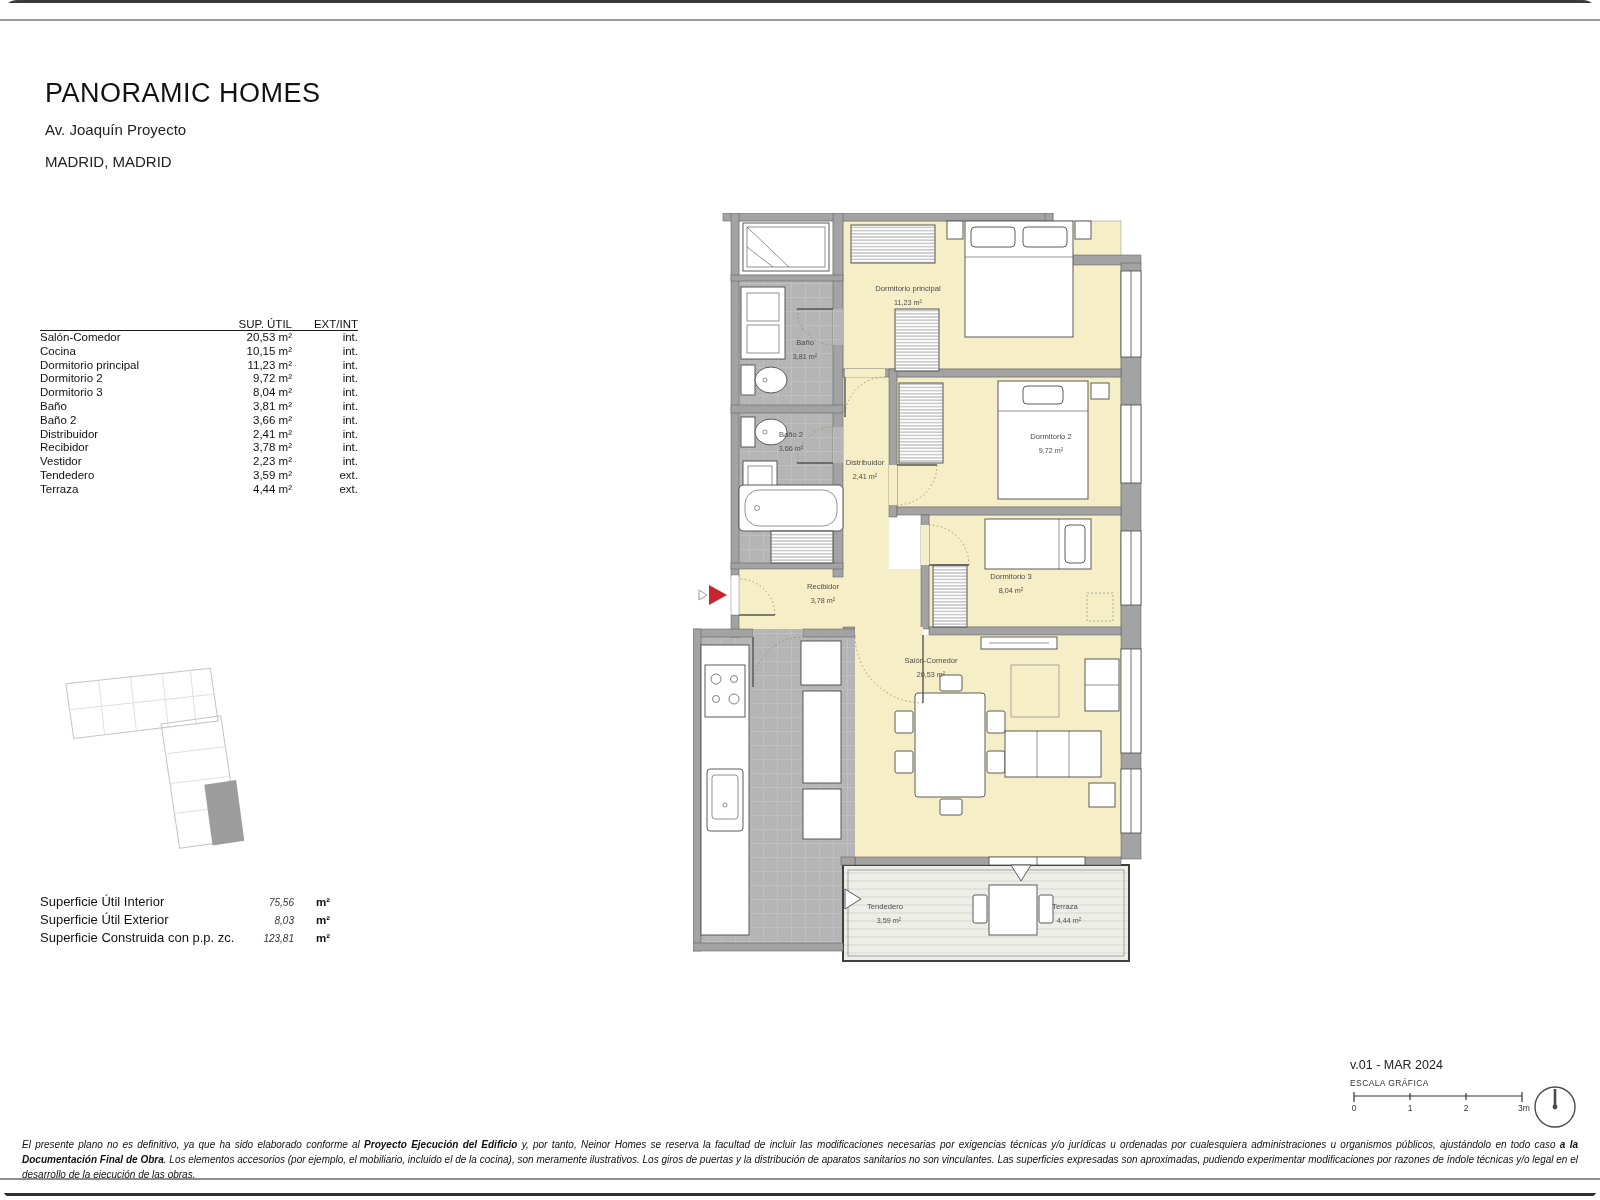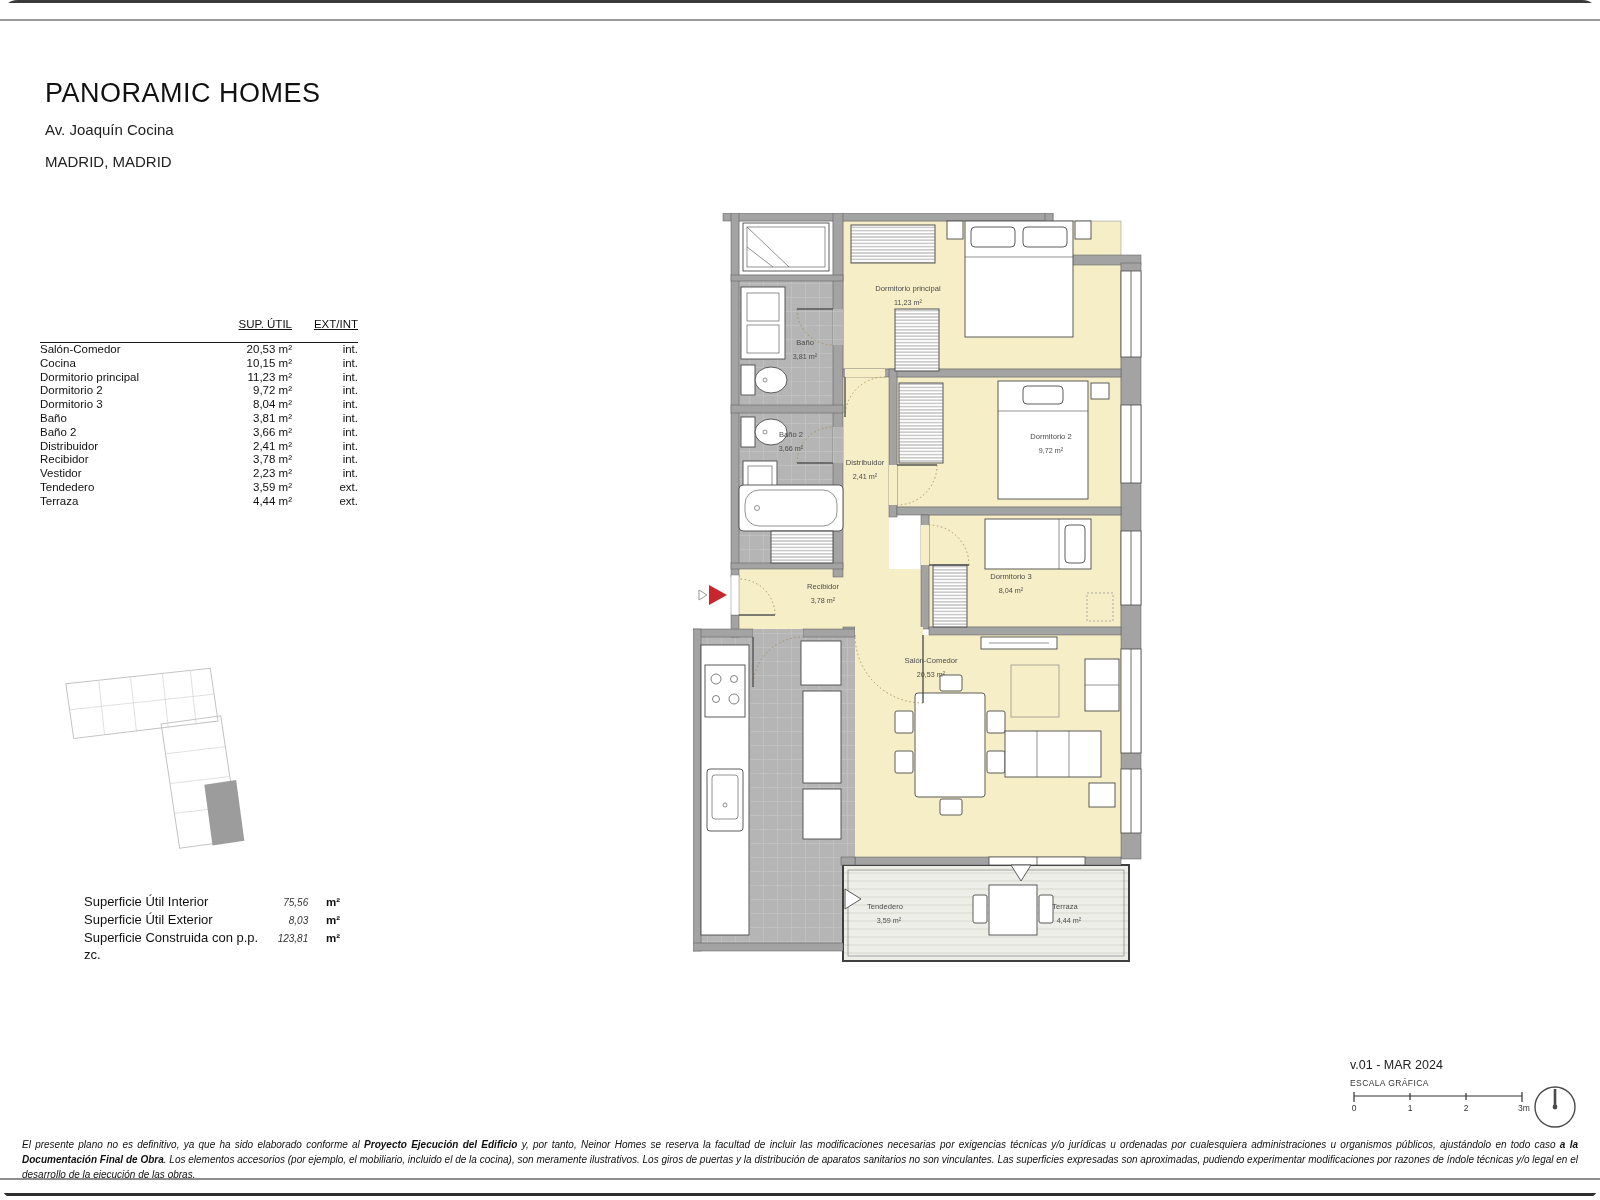--- a/index.html
+++ b/index.html
@@ -12,30 +12,30 @@
   #rule-bottom-gray{top:1178px;height:2px;background:#8f8f8f;}
   #rule-bottom-black{top:1193px;height:3px;background:#2e2e2e;}
 
   .project-name{position:absolute;left:45px;top:78px;font-size:27px;font-weight:400;letter-spacing:.5px;color:#111;}
   .addr{position:absolute;left:45px;top:121px;font-size:15px;color:#222;}
   .city{position:absolute;left:45px;top:153px;font-size:15px;color:#222;}
   .unit-title{position:absolute;left:45px;top:218px;font-size:28px;line-height:36px;color:#111;}
 
   
   .areas{position:absolute;left:40px;top:318px;width:318px;font-size:11.5px;color:#111;}
-  .areas .hdr{display:flex;border-bottom:1.6px solid #1a1a1a;padding-bottom:12px;text-decoration:underline;}
+  .areas .hdr{display:flex;border-bottom:1.6px solid #1a1a1a;padding-bottom:0;}
   .areas .row{display:flex;line-height:13.8px;}
   .c-name{width:162px;text-align:left;}
   .c-sup{width:90px;text-align:right;}
   .c-ext{width:66px;text-align:right;}
 
   
   .summary{position:absolute;left:40px;top:893px;width:300px;font-size:13px;color:#111;}
   .summary .srow{display:flex;line-height:17px;align-items:baseline;}
-  .s-label{width:208px;margin-left:44px;}
+  .s-label{width:208px;}
   .s-val{width:46px;text-align:right;font-size:10px;font-style:italic;color:#333;}
   .s-unit{width:36px;text-align:right;font-weight:bold;font-size:11.5px;}
 
   .keyplan{position:absolute;left:55px;top:648px;}
   .floorplan{position:absolute;left:693px;top:213px;}
 
   
   .brand{position:absolute;left:30px;top:1012px;display:flex;align-items:flex-start;}
   .brand-text{margin-left:14px;}
   .brand-name{font-size:35px;font-weight:bold;color:#262626;line-height:38px;}
@@ -54,21 +54,21 @@
 </style>
 </head>
 <body>
 
 <div id="sheet">
 
   <div id="rule-top-black" class="rule"></div>
   <div id="rule-top-gray" class="rule"></div>
 
   <div class="project-name">PANORAMIC HOMES</div>
-  <div class="addr">Av. Joaquín Cocina</div>
+  <div class="addr">Av. Joaquín Proyecto</div>
   <div class="city">MADRID, MADRID</div>
 
   <div class="areas">
     <div class="hdr">
       <div class="c-name"></div>
       <div class="c-sup">SUP. ÚTIL</div>
       <div class="c-ext">EXT/INT</div>
     </div>
     <div class="row">
         <div class="c-name">Salón-Comedor</div>

